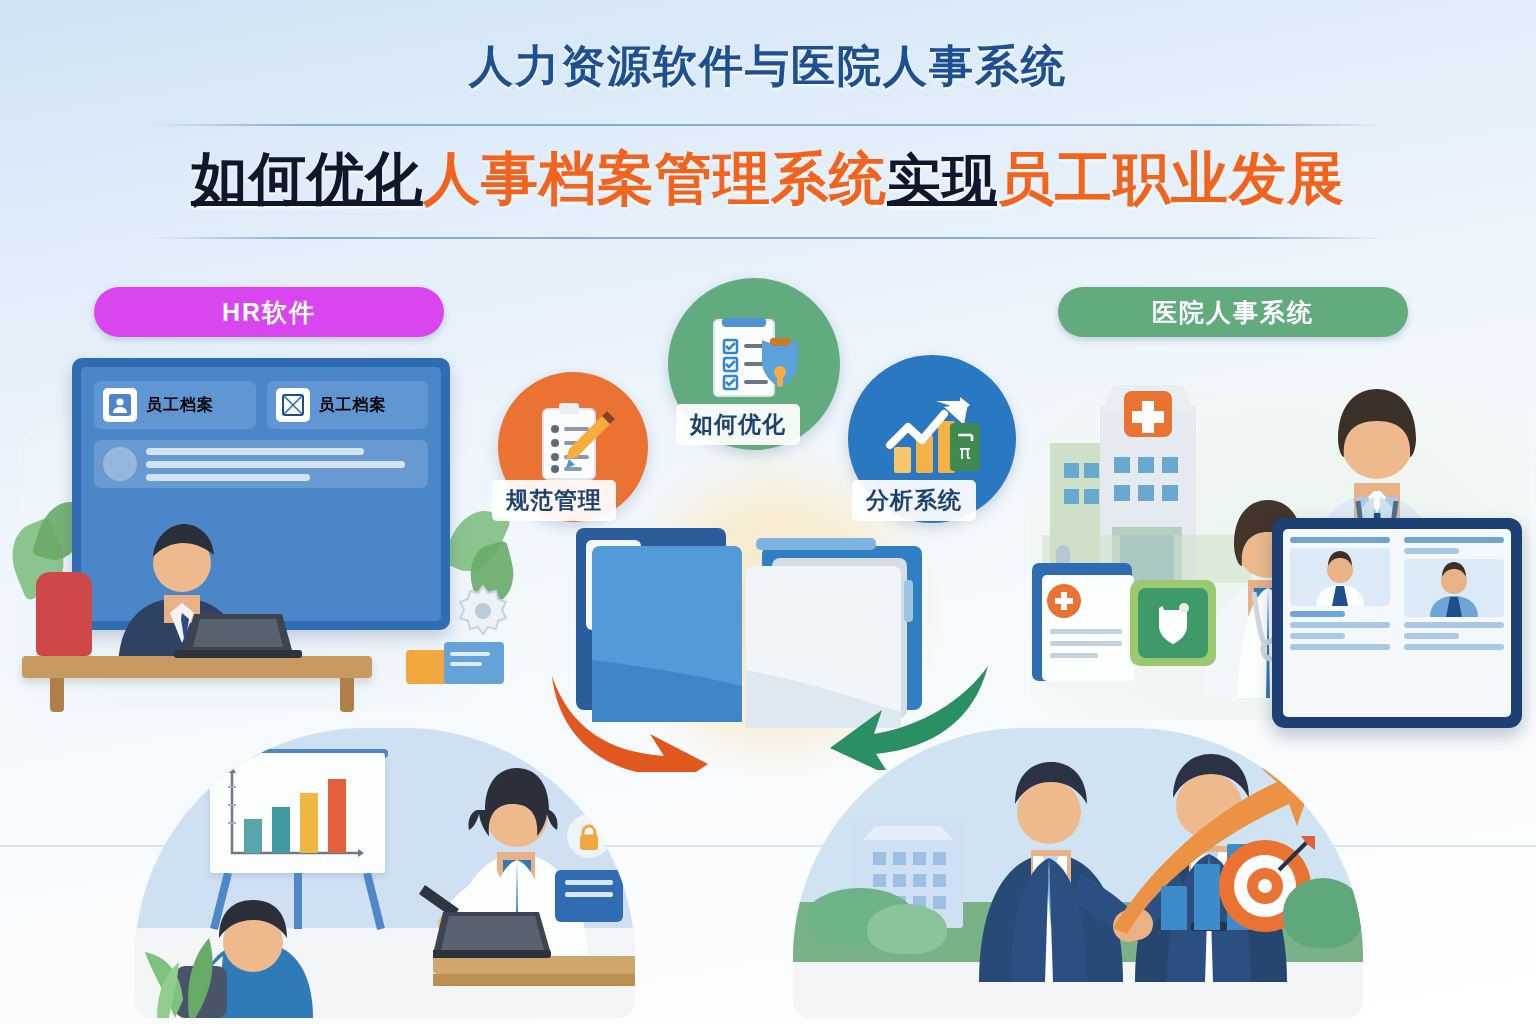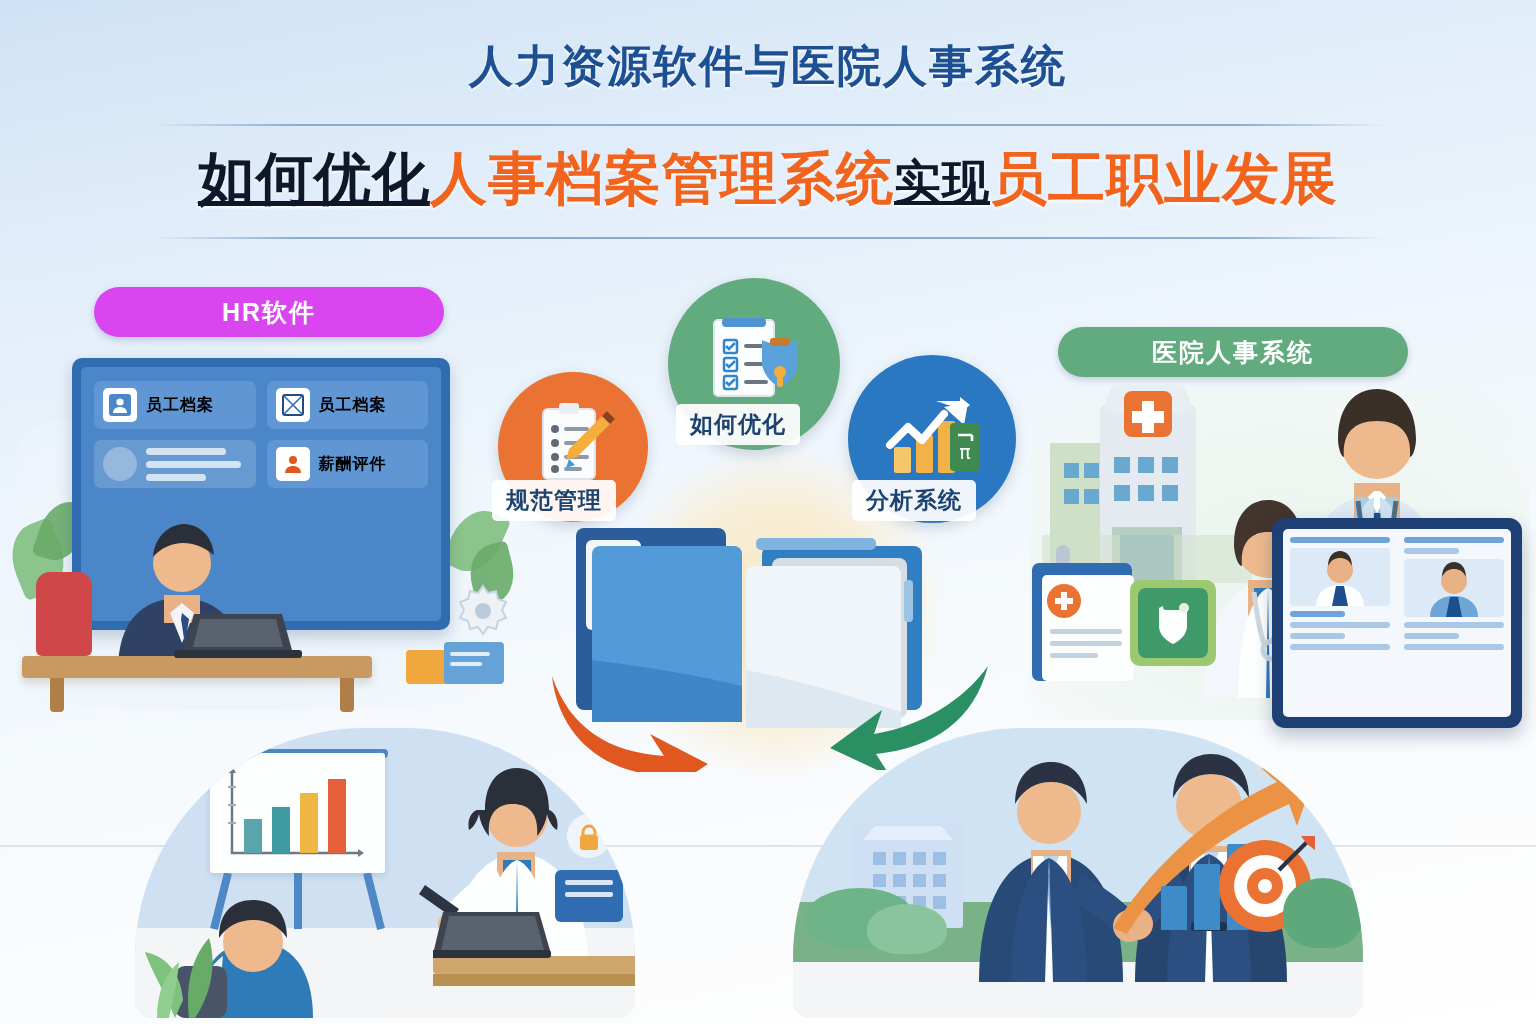--- a/index.html
+++ b/index.html
@@ -23,31 +23,31 @@
   .rule { position:absolute; left:150px; width:1236px; height:2px;
           background:linear-gradient(90deg,rgba(140,175,210,0) 0%,rgba(110,150,195,.75) 12%,rgba(110,150,195,.75) 88%,rgba(140,175,210,0) 100%); }
   .rule.top { top:124px; }
   .rule.bot { top:237px; }
 
   .subtitle-wrap { position:absolute; left:0; top:145px; width:100%; text-align:center; white-space:nowrap; }
   .sub { font-size:57px; font-weight:bold; letter-spacing:1px; line-height:1.18;
          text-shadow:0 2px 3px rgba(255,255,255,.85); }
   .sub.blue { color:#0f172a;text-decoration:underline; }
   .sub.orange { color:#f2641e; }
-  .sub.small { font-size:47px; }
+  .sub.small { font-size:54px; }
 
   
   .pill {
     position:absolute; height:50px; border-radius:26px; color:#fff;
     font-size:25px; font-weight:bold; letter-spacing:2px;
     display:flex; align-items:center; justify-content:center;
     box-shadow:0 3px 7px rgba(40,70,110,.22);
   }
   .pill-left  { left:94px;  top:287px; width:350px; background:#d946ef; }
-  .pill-right { left:1058px;top:287px; width:350px; background:#62ab7e;margin-top:40px; }
+  .pill-right { left:1058px;top:287px; width:350px; background:#62ab7e; }
 
   
   .scene-left-bg {
     position:absolute; left:18px; top:420px; width:470px; height:290px;
     background:radial-gradient(ellipse at 45% 50%,#e9f2fb 0%,#eef5fb 60%,rgba(240,247,252,0) 100%);
     border-radius:40px;
   }
   .leaf { position:absolute; background:#7fbf7f; border-radius:60% 10% 60% 10%; opacity:.9; }
   .monitor {
     position:absolute; left:72px; top:358px; width:378px; height:272px;
@@ -198,29 +198,20 @@
 
 
       <div class="mrow">
         <div class="card ghost">
           <span class="check" style="background:rgba(255,255,255,.3);"></span>
           <span class="bars">
             <span class="bar w80"></span>
               <span class="bar w95"></span>
               <span class="bar w60"></span>
           </span>
-        </div>
-        <div class="card solid">
-          <span class="ic">
-            <svg width="24" height="24" viewBox="0 0 24 24">
-                <circle cx="12" cy="8" r="4" fill="#e0581f"></circle>
-                <path d="M4 21c0-4.4 3.6-7 8-7s8 2.6 8 7z" fill="#e0581f"></path>
-              </svg>
-          </span>
-          <span class="ctext">薪酬评件</span>
         </div>
       </div>
 
     </div>
   </div>
 
   <div class="chair"></div>
   <svg class="person-hr" viewBox="0 0 170 165">
     <path d="M18 165c0-46 22-72 62-72s62 26 62 72z" fill="#2f4263"></path>
     <path d="M64 90h36v28H64z" fill="#e8b186"></path>

